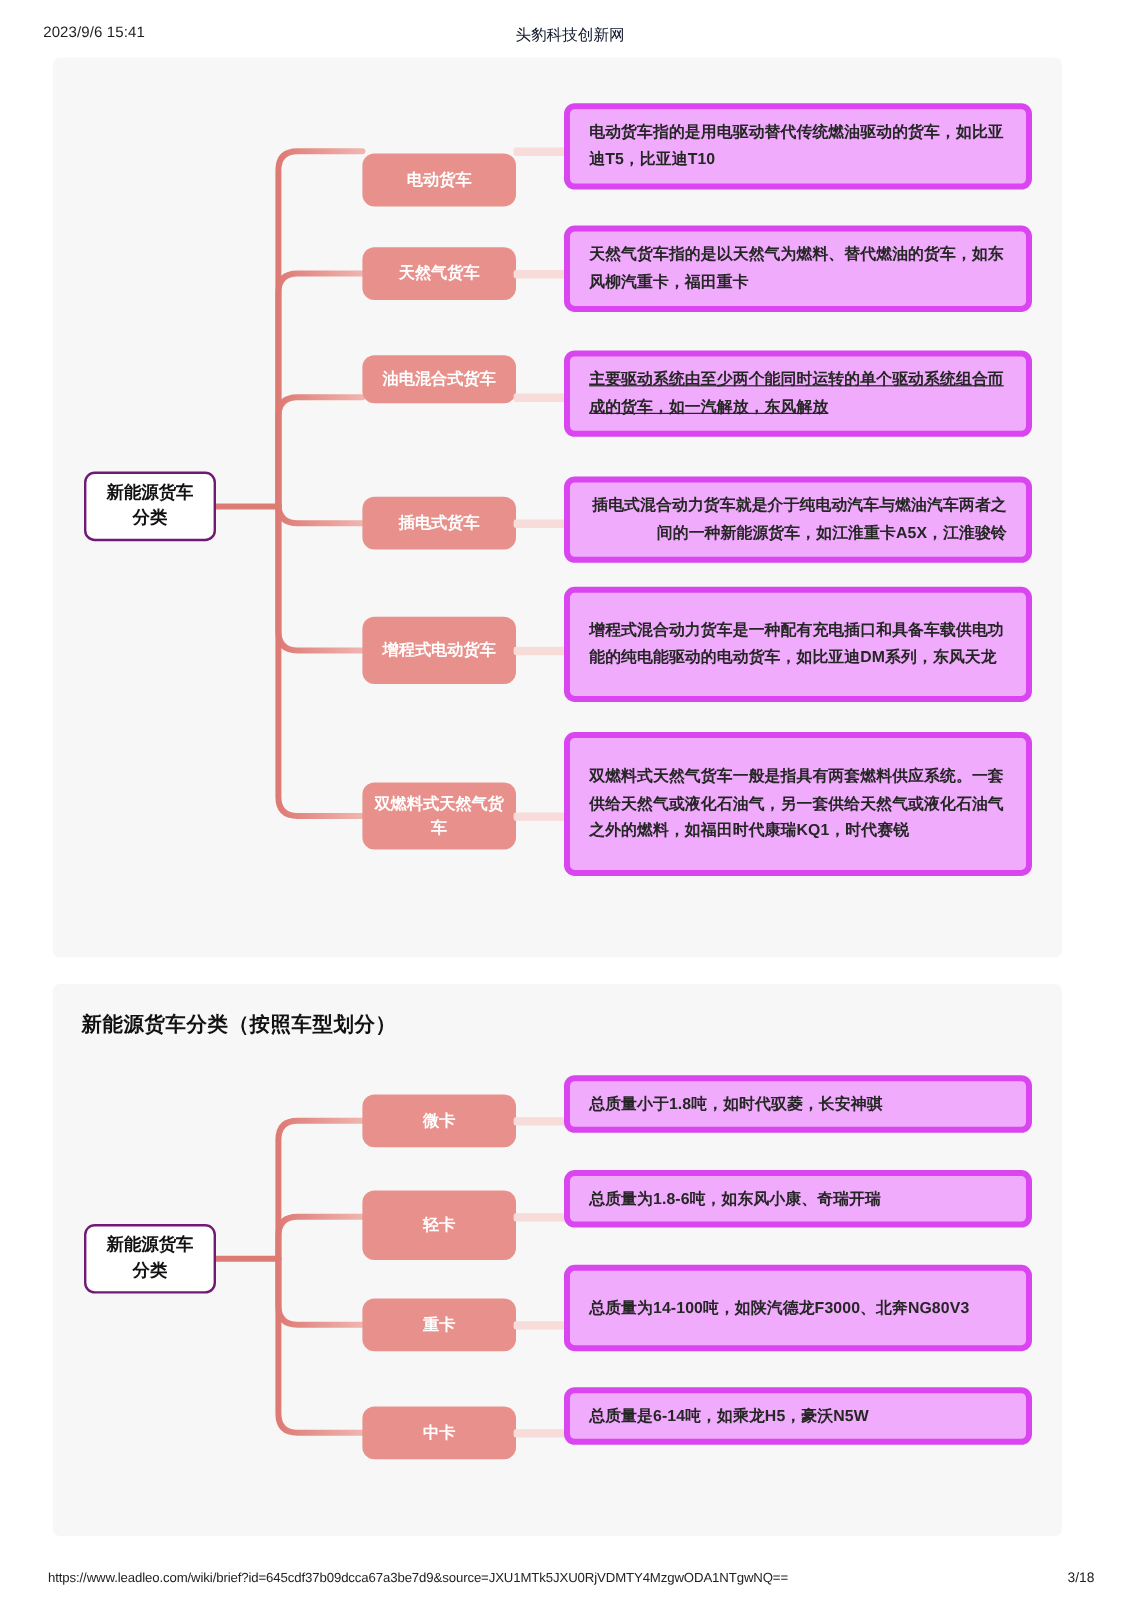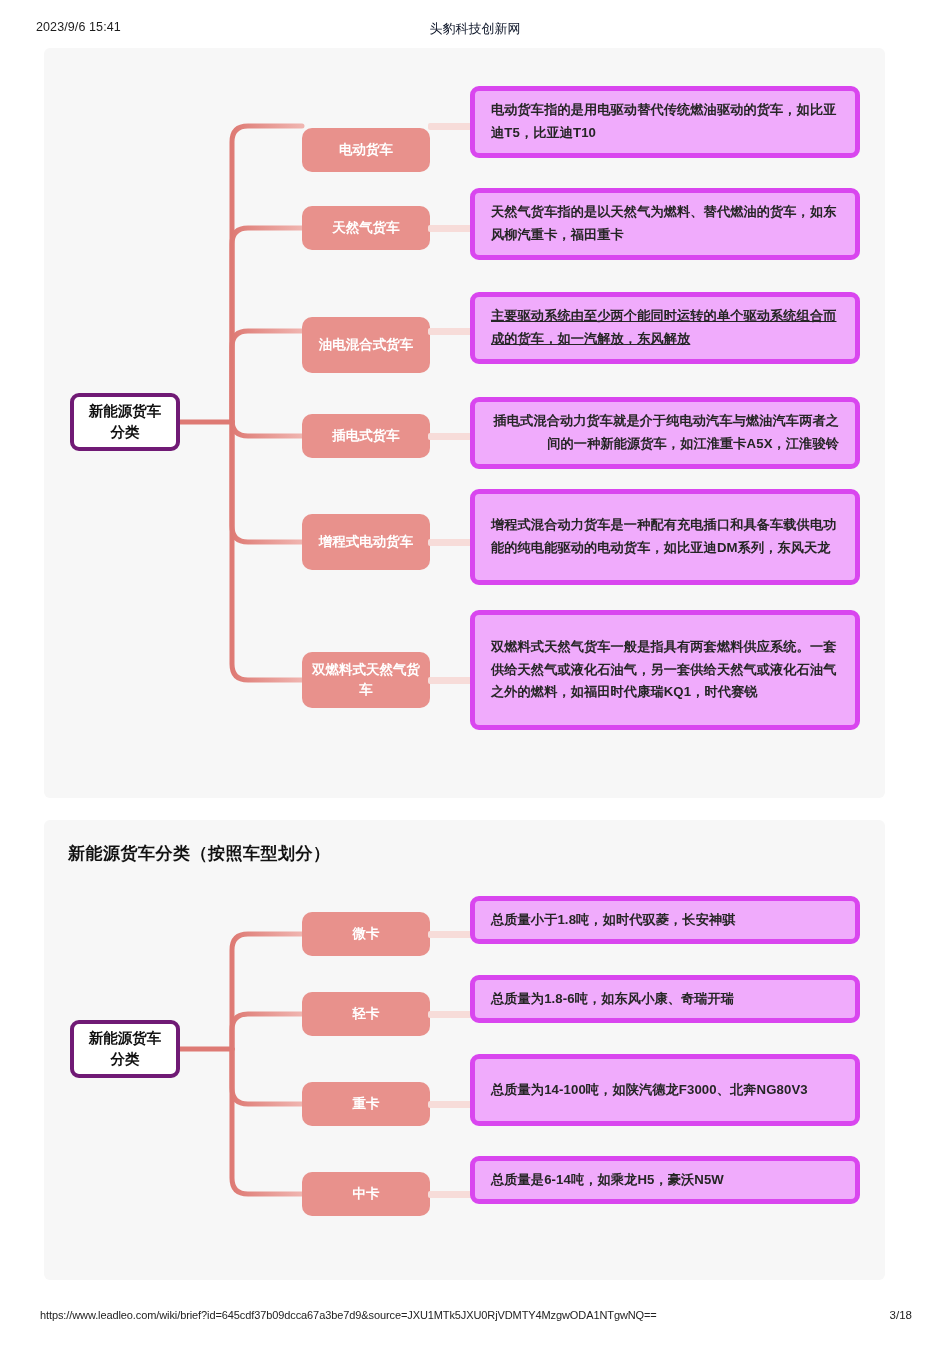--- a/index.html
+++ b/index.html
@@ -54,21 +54,21 @@
     letter-spacing:.5px;
   }
 
   
   .map{position:absolute;left:0;top:0;width:100%;height:100%;}
   .map svg{position:absolute;left:0;top:0;overflow:visible;}
 
   .root-node{
     position:absolute;
     background:#ffffff;
-    border:4px solid #701a75;
+    border:2px solid #701a75;
     border-radius:9px;
     display:flex;align-items:center;justify-content:center;
     text-align:center;
     font-size:14.5px;font-weight:bold;color:#111;
     line-height:1.45;
     box-sizing:border-box;
     padding:4px 6px;
   }
   .branch-node{
     position:absolute;
@@ -137,21 +137,21 @@
         <div class="desc-card" style="left: 426px; top: 38px; width: 390px; height: 72px;">
           <span>电动货车指的是用电驱动替代传统燃油驱动的货车，如比亚迪T5，比亚迪T10</span>
         </div>
         <div class="branch-node" style="left: 258px; top: 158px; width: 128px; height: 44px;">
           <span>天然气货车</span>
         </div>
         <div class="stub" style="left: 384px; top: 176.5px; width: 44px;"></div>
         <div class="desc-card" style="left: 426px; top: 140px; width: 390px; height: 72px;">
           <span>天然气货车指的是以天然气为燃料、替代燃油的货车，如东风柳汽重卡，福田重卡</span>
         </div>
-        <div class="branch-node" style="left: 258px; top: 269px; width: 128px; height: 56px;">
+        <div class="branch-node" style="left: 258px; top: 248px; width: 128px; height: 40px;">
           <span>油电混合式货车</span>
         </div>
         <div class="stub" style="left: 384px; top: 279.5px; width: 44px;"></div>
         <div class="desc-card" style="left: 426px; top: 244px; width: 390px; height: 72px; text-decoration: underline;">
           <span>主要驱动系统由至少两个能同时运转的单个驱动系统组合而成的货车，如一汽解放，东风解放</span>
         </div>
         <div class="branch-node" style="left: 258px; top: 366px; width: 128px; height: 44px;">
           <span>插电式货车</span>
         </div>
         <div class="stub" style="left: 384px; top: 384.5px; width: 44px;"></div>
@@ -194,21 +194,21 @@
         <div class="root-node" style="left: 26px; top: 200px; width: 110px; height: 58px;">
           <span>新能源货车<br>分类</span>
         </div>
         <div class="branch-node" style="left: 258px; top: 92px; width: 128px; height: 44px;">
           <span>微卡</span>
         </div>
         <div class="stub" style="left: 384px; top: 110.5px; width: 44px;"></div>
         <div class="desc-card" style="left: 426px; top: 76px; width: 390px; height: 48px;">
           <span>总质量小于1.8吨，如时代驭菱，长安神骐</span>
         </div>
-        <div class="branch-node" style="left: 258px; top: 172px; width: 128px; height: 44px; justify-content: center;">
+        <div class="branch-node" style="left: 258px; top: 172px; width: 128px; height: 58px; justify-content: center;">
           <span>轻卡</span>
         </div>
         <div class="stub" style="left: 384px; top: 190.5px; width: 44px;"></div>
         <div class="desc-card" style="left: 426px; top: 155px; width: 390px; height: 48px;">
           <span>总质量为1.8-6吨，如东风小康、奇瑞开瑞</span>
         </div>
         <div class="branch-node" style="left: 258px; top: 262px; width: 128px; height: 44px;">
           <span>重卡</span>
         </div>
         <div class="stub" style="left: 384px; top: 280.5px; width: 44px;"></div>

